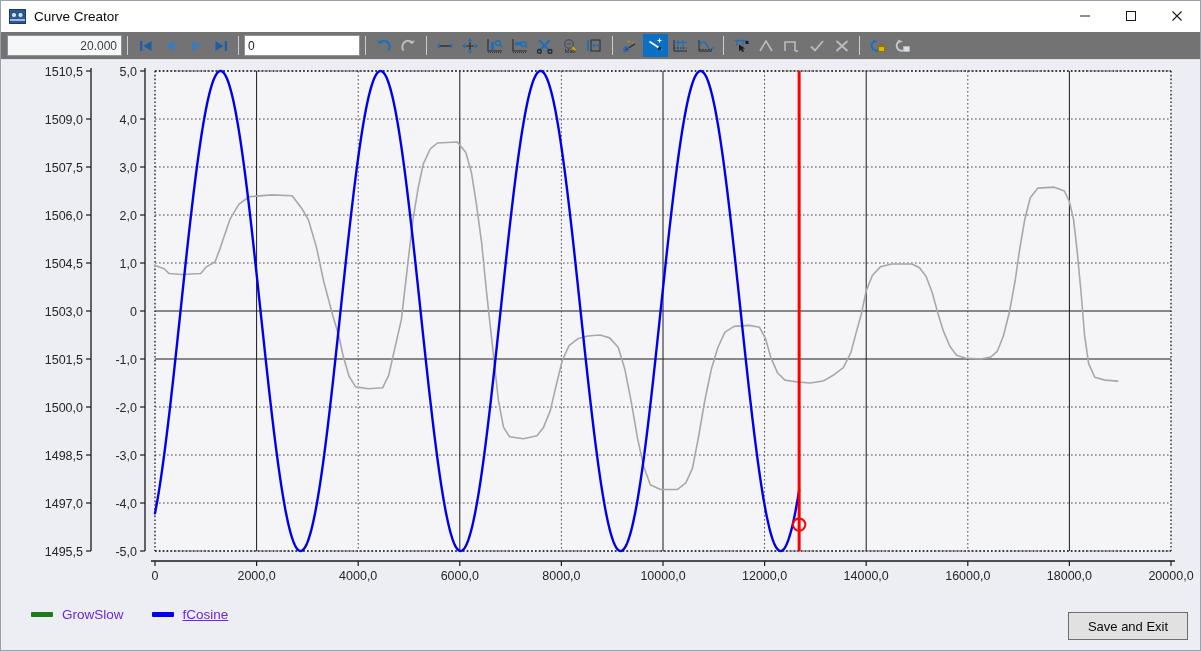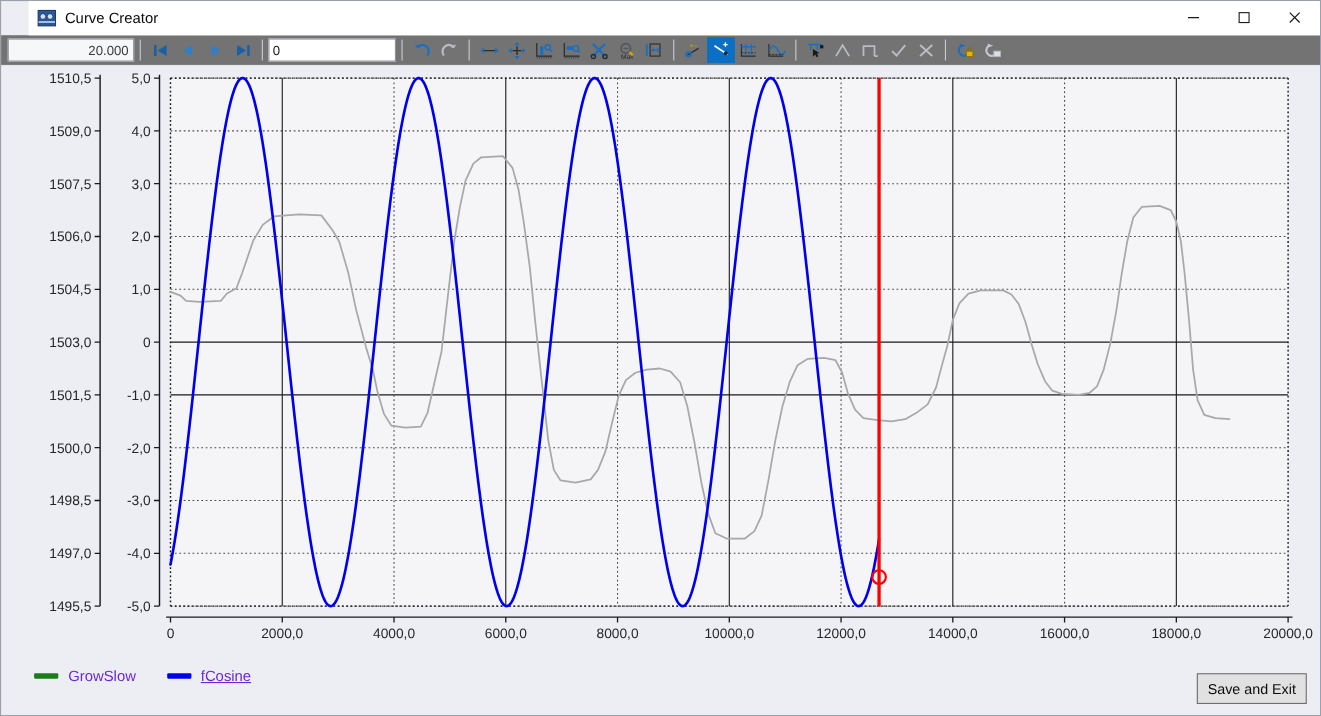--- a/index.html
+++ b/index.html
@@ -9,21 +9,21 @@
     font-family:"Liberation Sans", sans-serif;
     font-size:12px;
     color:#000;
     overflow:hidden;
   }
   .window{position:relative;width:1201px;height:651px;background:#eceef4;
     border:1px solid #9aa0ac;box-sizing:border-box;}
 
   
   .titlebar{height:30px;background:#ffffff;display:flex;align-items:center;
-    position:relative;border-bottom:1px solid #ffffff;margin-left:25px;}
+    position:relative;border-bottom:1px solid #ffffff;}
   .title-icon{width:17px;height:17px;margin-left:8px;margin-right:8px;
     position:relative;flex:0 0 auto;}
   .title-text{font-size:13.5px;color:#0a0a0a;font-family:"Liberation Sans",sans-serif;}
   .win-btns{position:absolute;right:0;top:0;height:30px;display:flex;}
   .win-btn{width:46px;height:30px;display:flex;align-items:center;justify-content:center;
     font-size:13px;color:#1a1a1a;}
 
   
   .toolbar{height:27px;background:#737373;display:flex;align-items:center;
     padding:0 2px;border-bottom:1px solid #e2e4ea;}
@@ -44,21 +44,21 @@
   .chartwrap svg{display:block;}
 
   
   .legend{position:absolute;left:30px;top:606px;display:flex;align-items:center;gap:28px;}
   .legend-item{display:flex;align-items:center;gap:9px;}
   .legend-swatch{width:22px;height:5px;border-radius:1px;}
   .legend-label{font-size:13.5px;color:#6d28d9;}
   .legend-label.sel{text-decoration:underline;}
 
   
-  .savebtn{position:absolute;right:12px;bottom:10px;width:100px;height:28px;
+  .savebtn{position:absolute;right:12px;bottom:10px;width:120px;height:28px;
     background:#e1e1e1;border:1px solid #6e6e6e;
     display:flex;align-items:center;justify-content:center;
     font-size:13px;color:#0b0b0b;box-sizing:border-box;}
 </style>
 </head>
 <body>
 
 <div class="window">
 
   <div class="titlebar">

